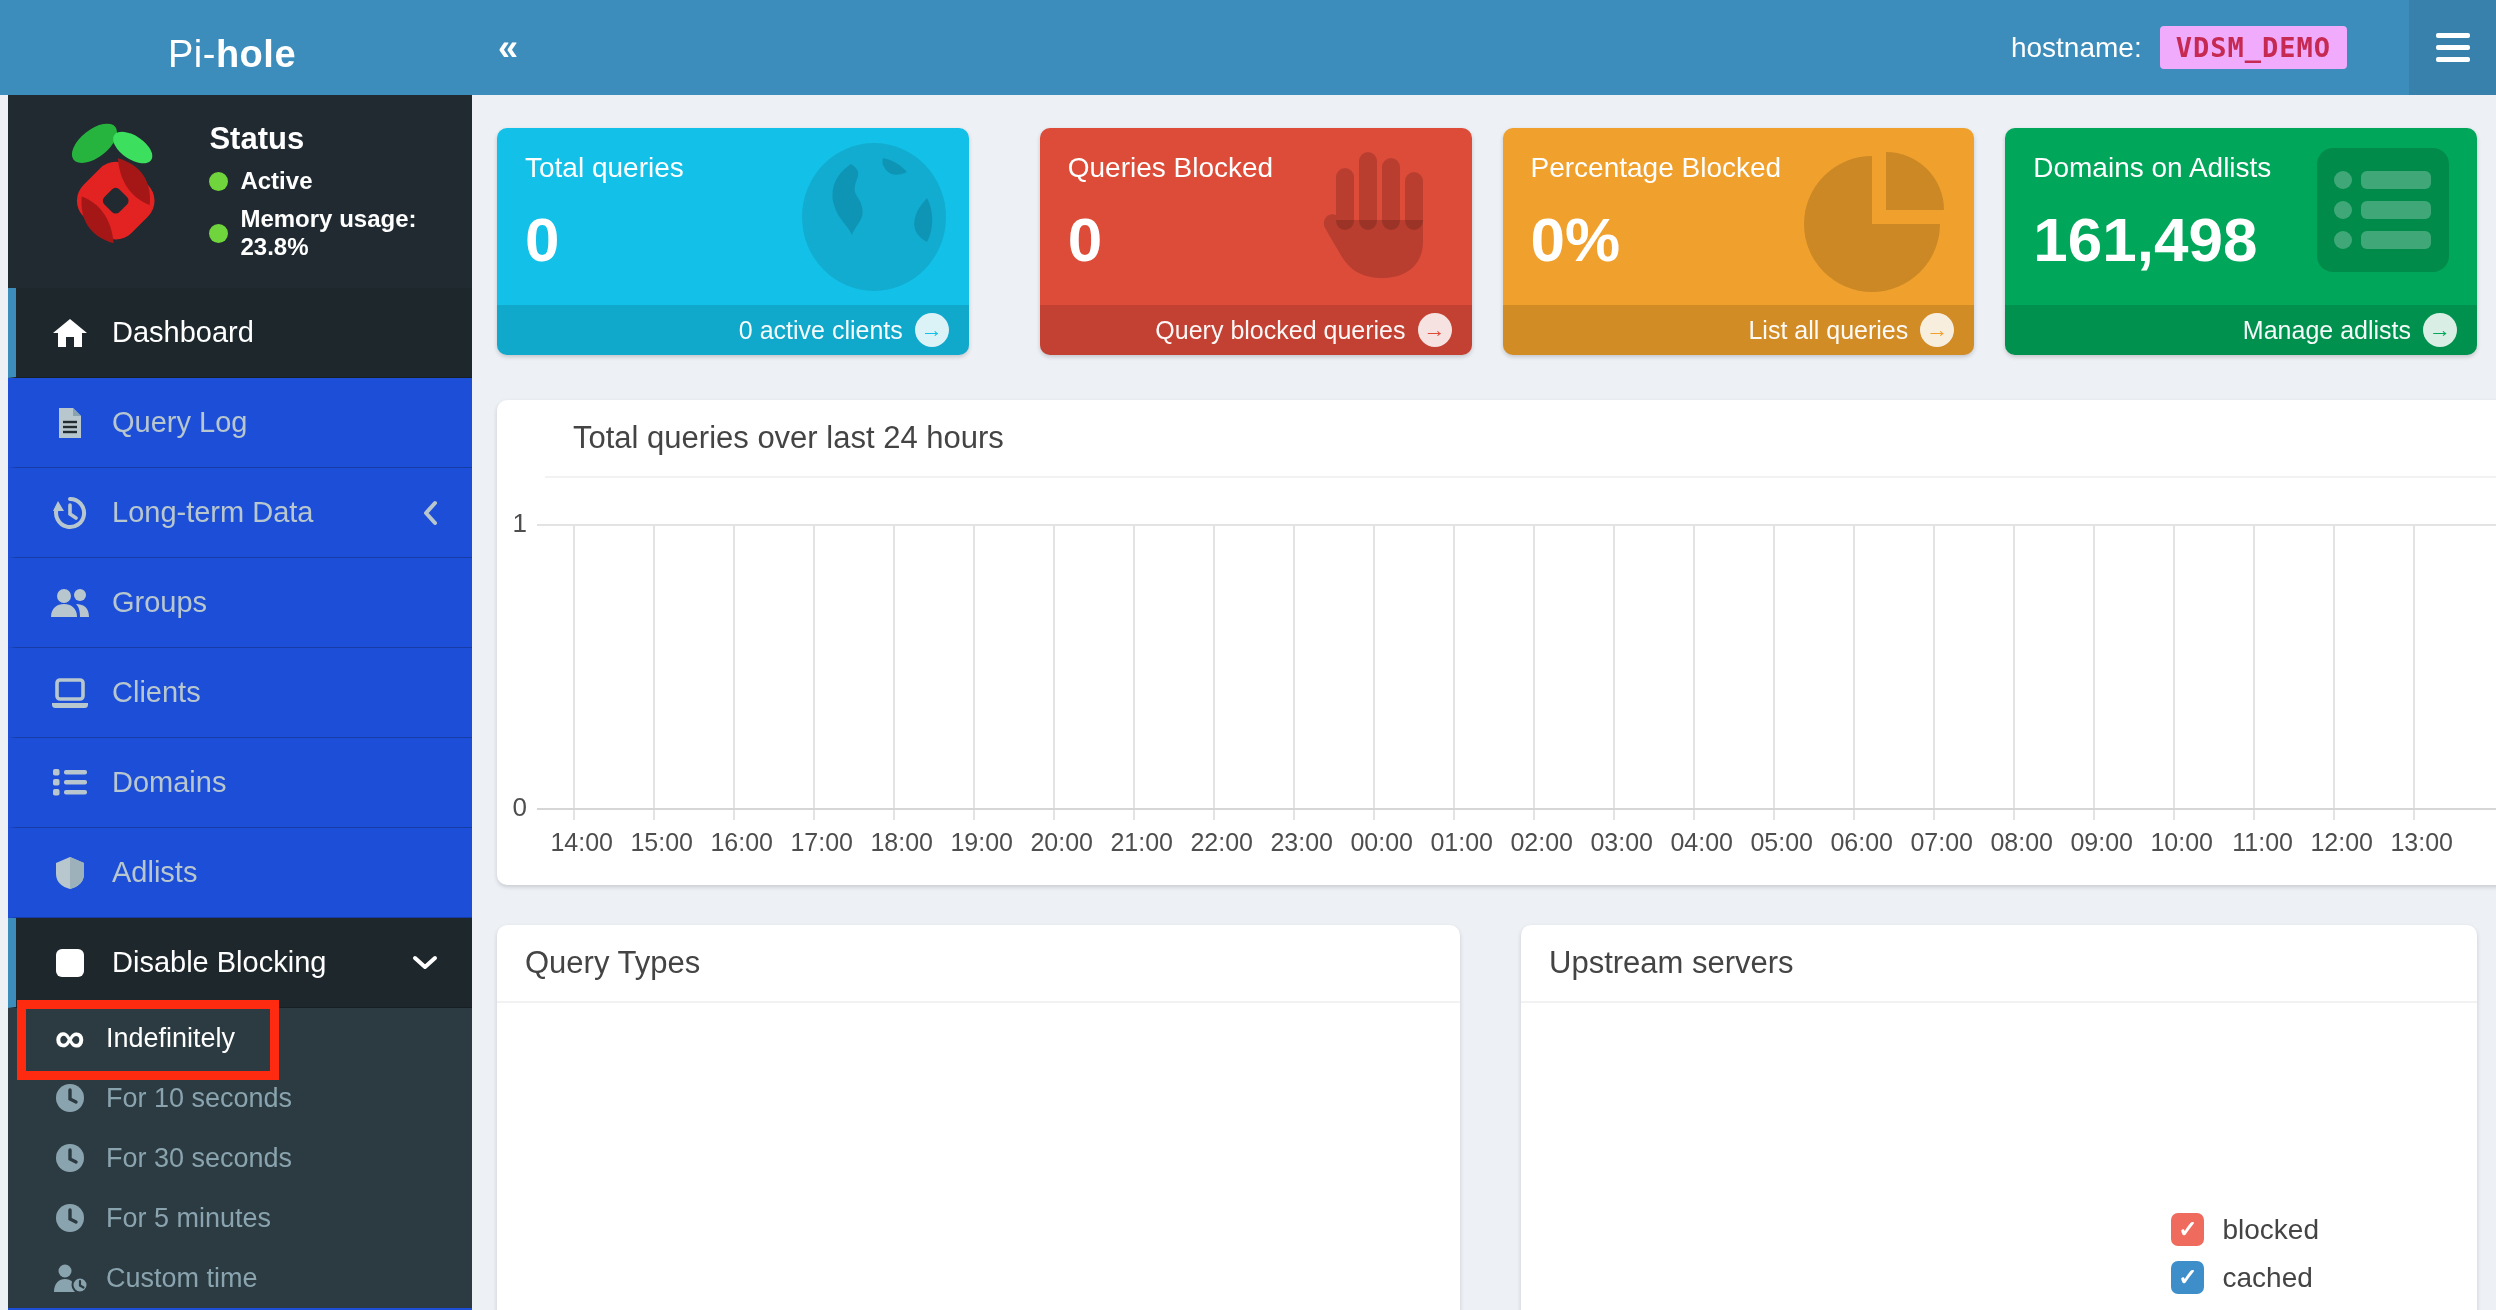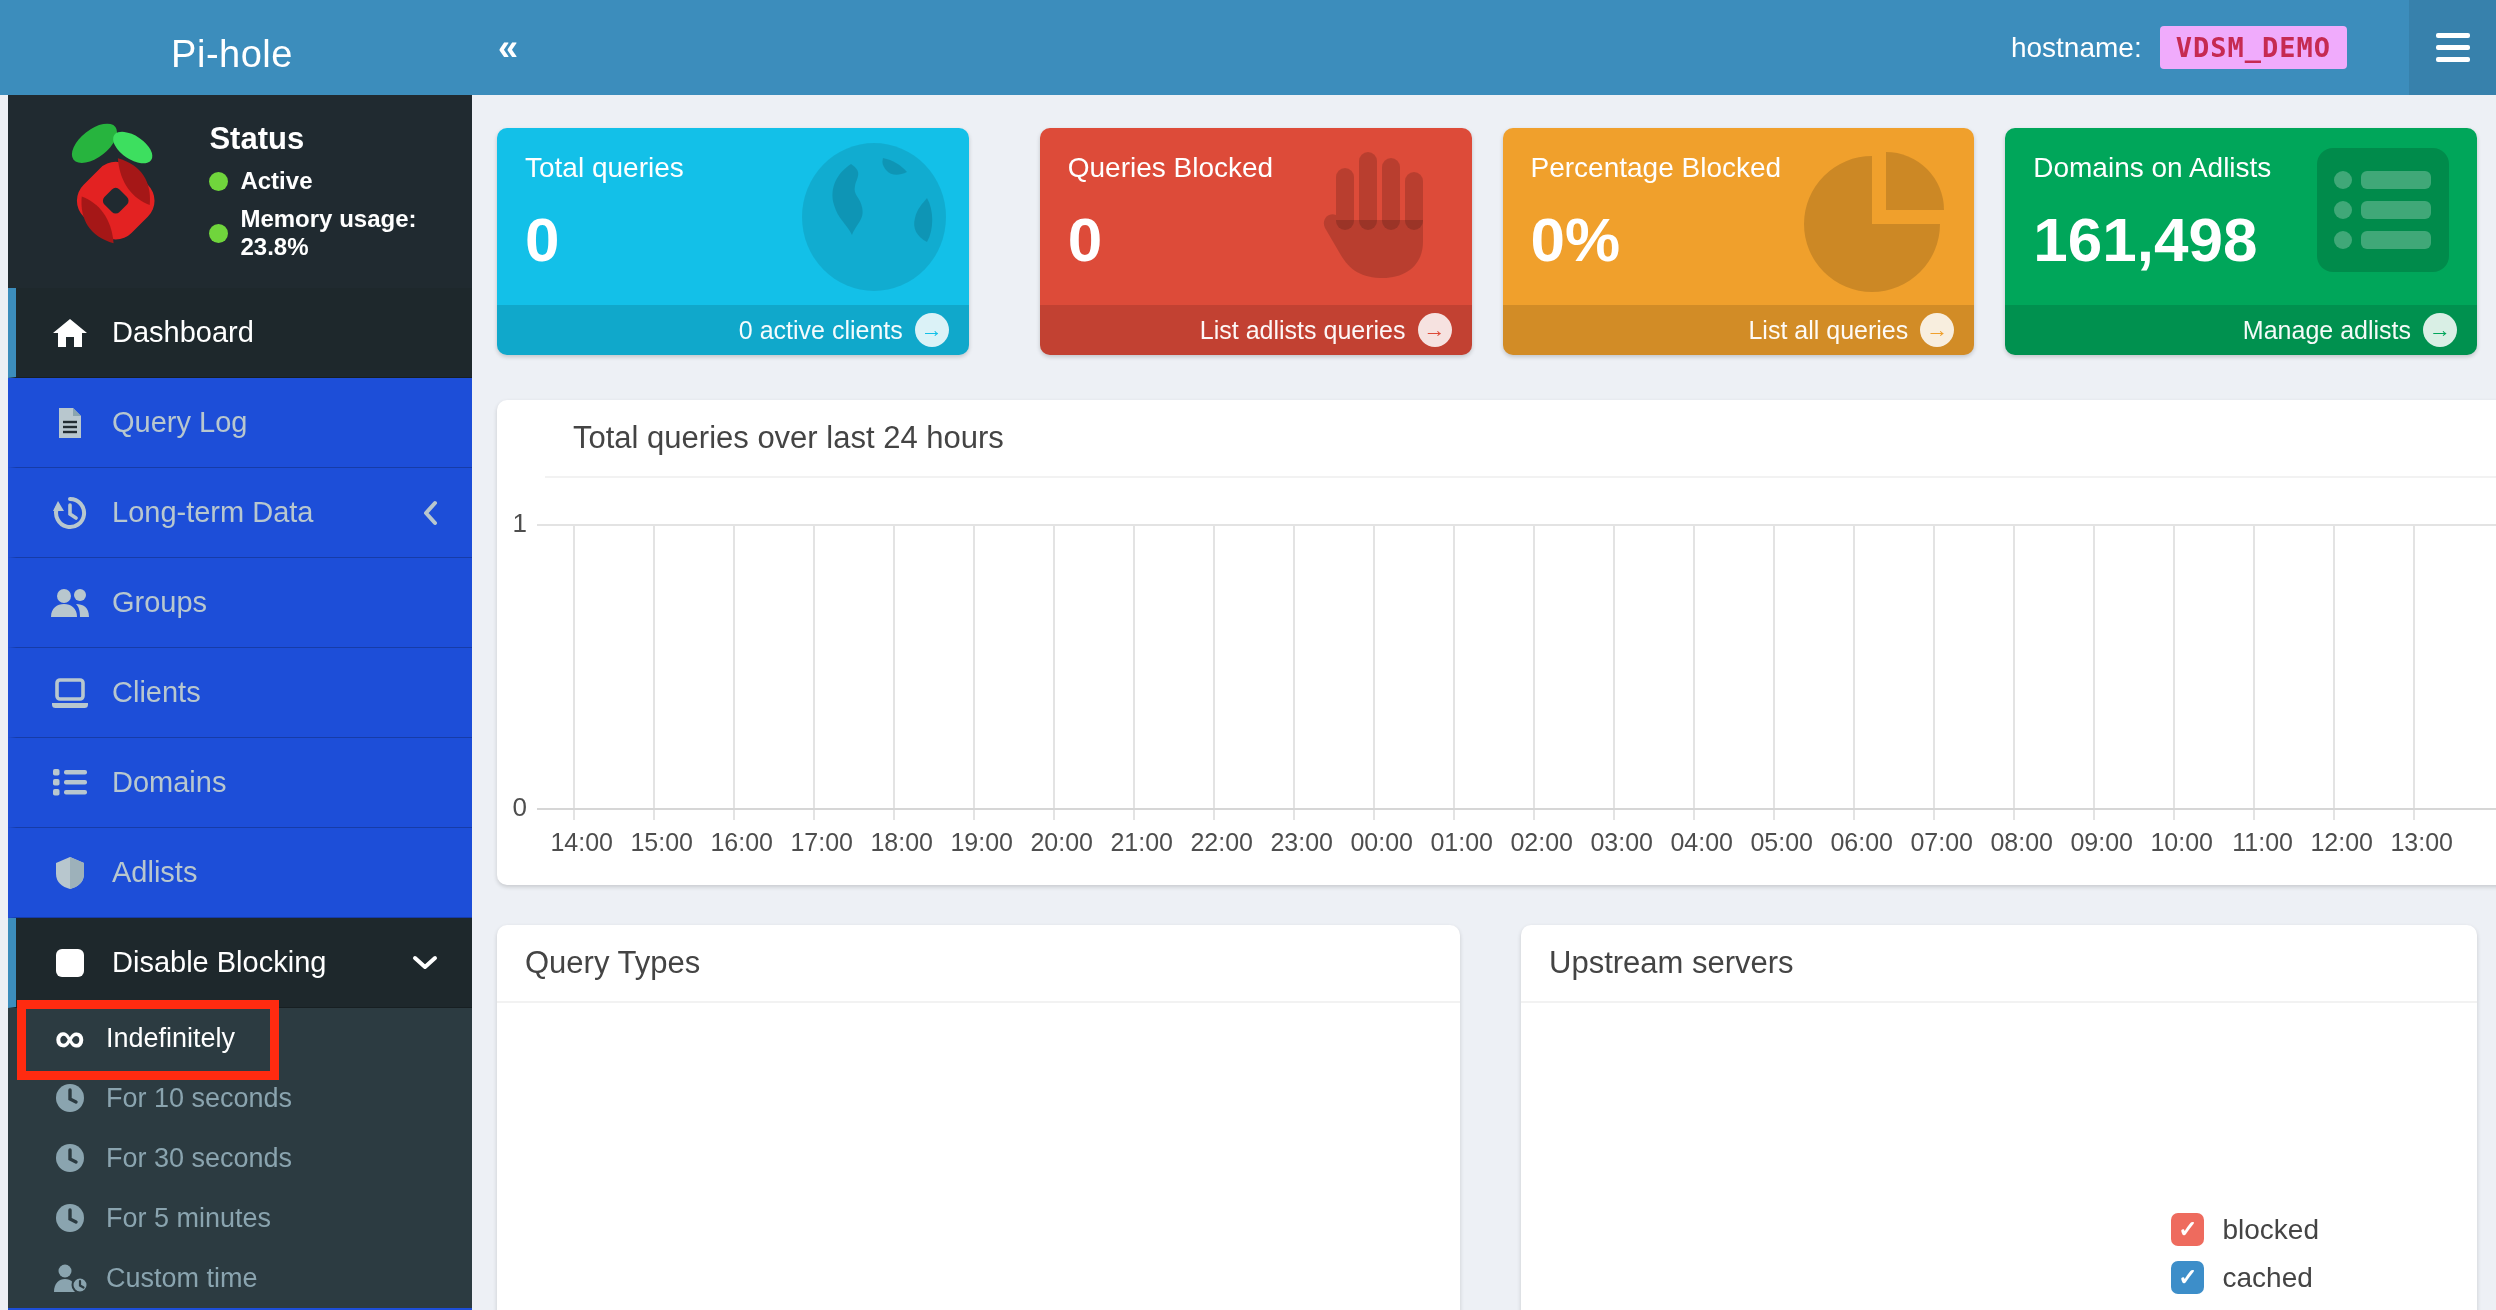--- a/index.html
+++ b/index.html
@@ -5,21 +5,21 @@
   html,body{margin:0;padding:0;}
   body{
     width:2496px;height:1310px;overflow:hidden;position:relative;
     background:#edf0f5;font-family:"Liberation Sans",sans-serif;
     -webkit-font-smoothing:antialiased;
   }
   
   .navbar{position:absolute;top:0;left:0;right:0;height:95px;background:#3c8dbc;z-index:10;}
   .brand{position:absolute;left:0;top:0;width:464px;height:109px;display:flex;align-items:center;justify-content:center;color:#fff;font-size:38px;letter-spacing:.5px;cursor:pointer;}
   .brand .lt{font-weight:300;}
-  .brand .bd{font-weight:normal;}
+  .brand .bd{font-weight:bold;}
   .collapse-btn{position:absolute;left:498px;top:0;height:95px;display:flex;align-items:center;color:#fff;font-size:36px;font-weight:bold;cursor:pointer;}
   .nav-right{position:absolute;right:149px;top:0;height:95px;display:flex;align-items:center;gap:18px;color:#fff;font-size:28px;}
   .host-badge{background:#f0abfc;color:#c62a52;font-family:"DejaVu Sans Mono",monospace;font-weight:bold;font-size:27px;padding:6px 16px;border-radius:4px;letter-spacing:1px;}
   .burger-tile{position:absolute;right:0;top:0;width:87px;height:95px;background:#3781ac;display:flex;flex-direction:column;align-items:center;justify-content:center;gap:7px;cursor:pointer;}
   .burger-tile i{display:block;width:34px;height:5px;background:#fff;border-radius:2px;}
   
   .sidebar{position:absolute;left:8px;top:95px;width:464px;height:1226px;background:#1d4ed8;z-index:5;}
   .status{height:193px;background:#202a30;display:flex;padding-left:44px;box-sizing:border-box;}
   .logo{margin-top:14px;}
   .status-info{margin-left:30px;padding-top:26px;color:#fff;}
@@ -304,21 +304,21 @@
             <rect x="57" y="10" width="18" height="78" rx="9"></rect>
             <rect x="80" y="16" width="18" height="72" rx="9"></rect>
             <rect x="103" y="30" width="18" height="58" rx="9"></rect>
             <path d="M34 78 h87 v22 c0 22 -16 36 -40 36 c-22 0 -34 -8 -44 -26 l-14 -24 c-4 -8 3 -16 11 -13 z"></path>
           </g>
         </svg>
     </span>
     <div class="title">Queries Blocked</div>
     <div class="value">0</div>
     <div class="footer">
-      <span>List adlists queries</span>
+      <span>Query blocked queries</span>
       <span class="arrow-circle">→</span>
     </div>
   </div>
 
   <div class="card c-yellow">
     <span class="icon">
       <svg width="150" height="150" viewBox="0 0 150 150">
           <path d="M68 82 L68 14 A68 68 0 1 0 136 82 Z" fill="rgba(0,0,0,0.15)"></path>
           <path d="M82 68 L82 10 A58 58 0 0 1 140 68 Z" fill="rgba(0,0,0,0.15)"></path>
         </svg>

